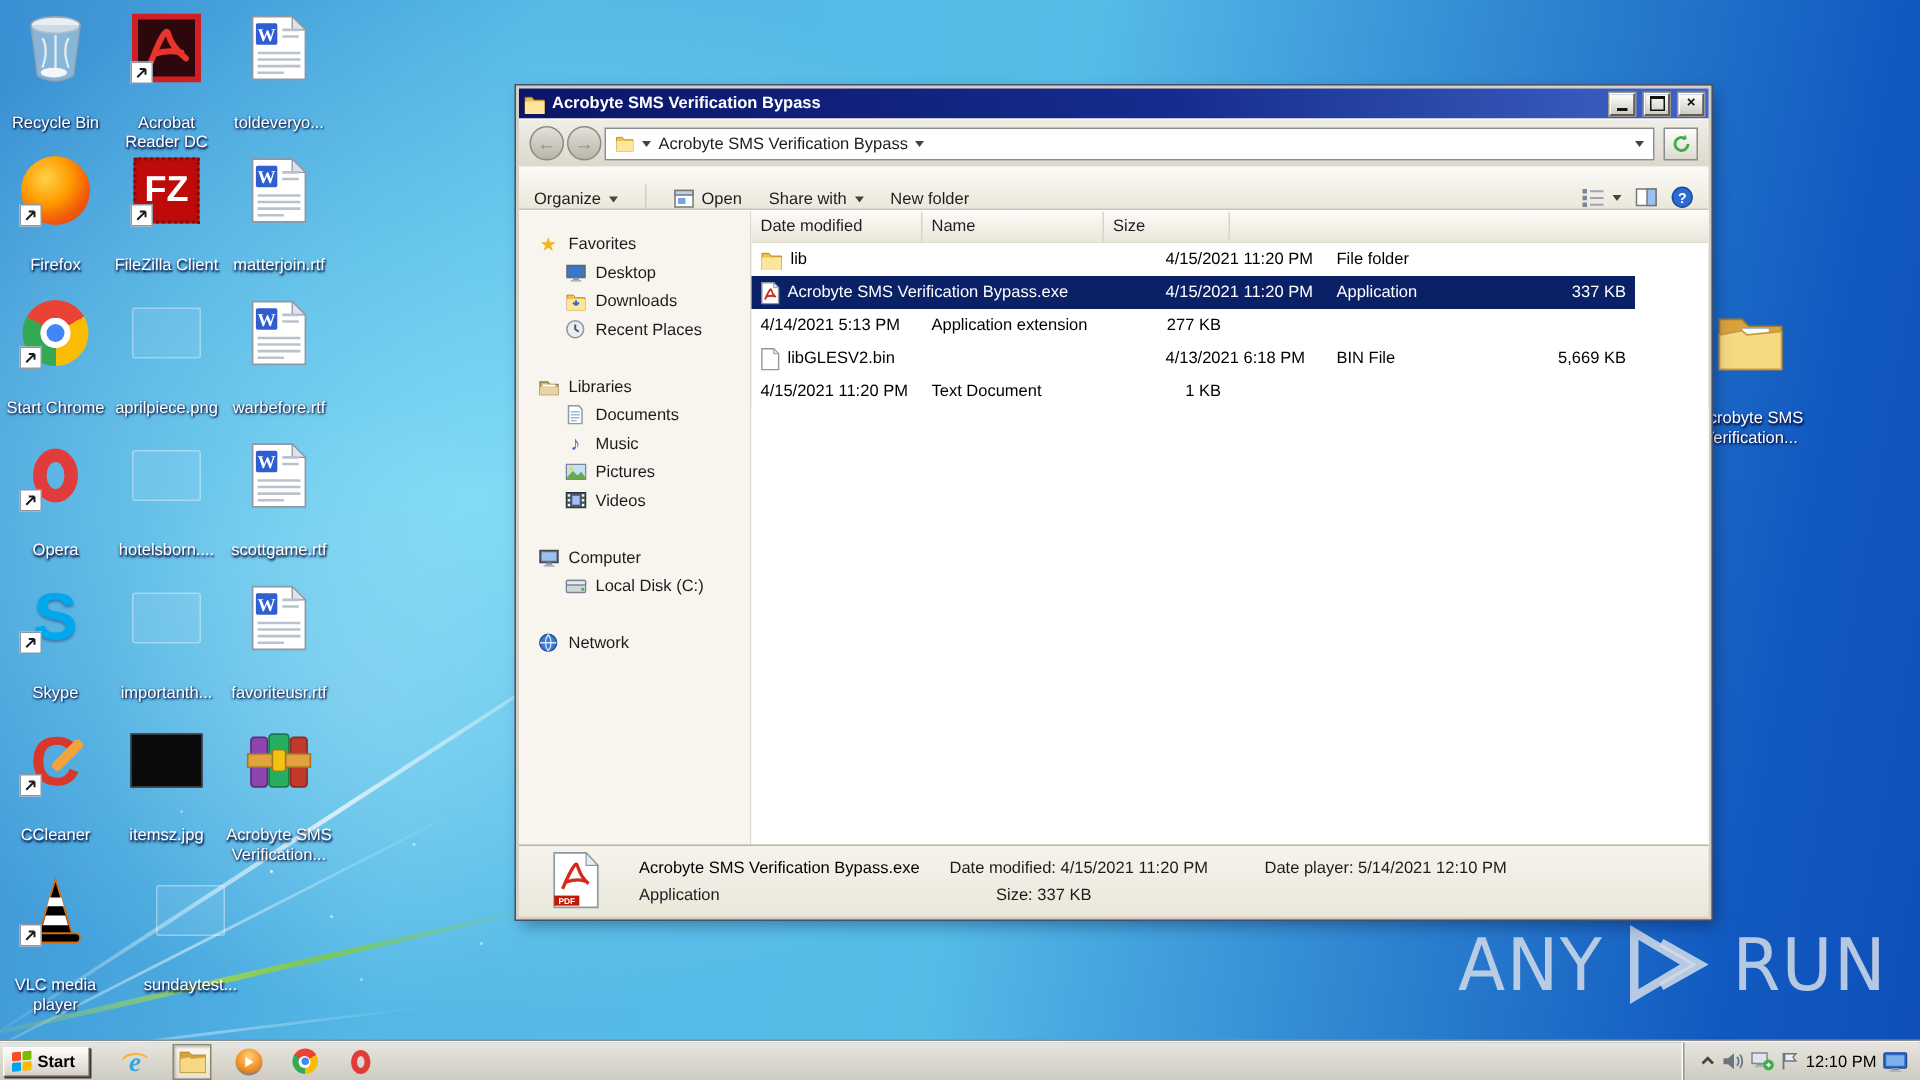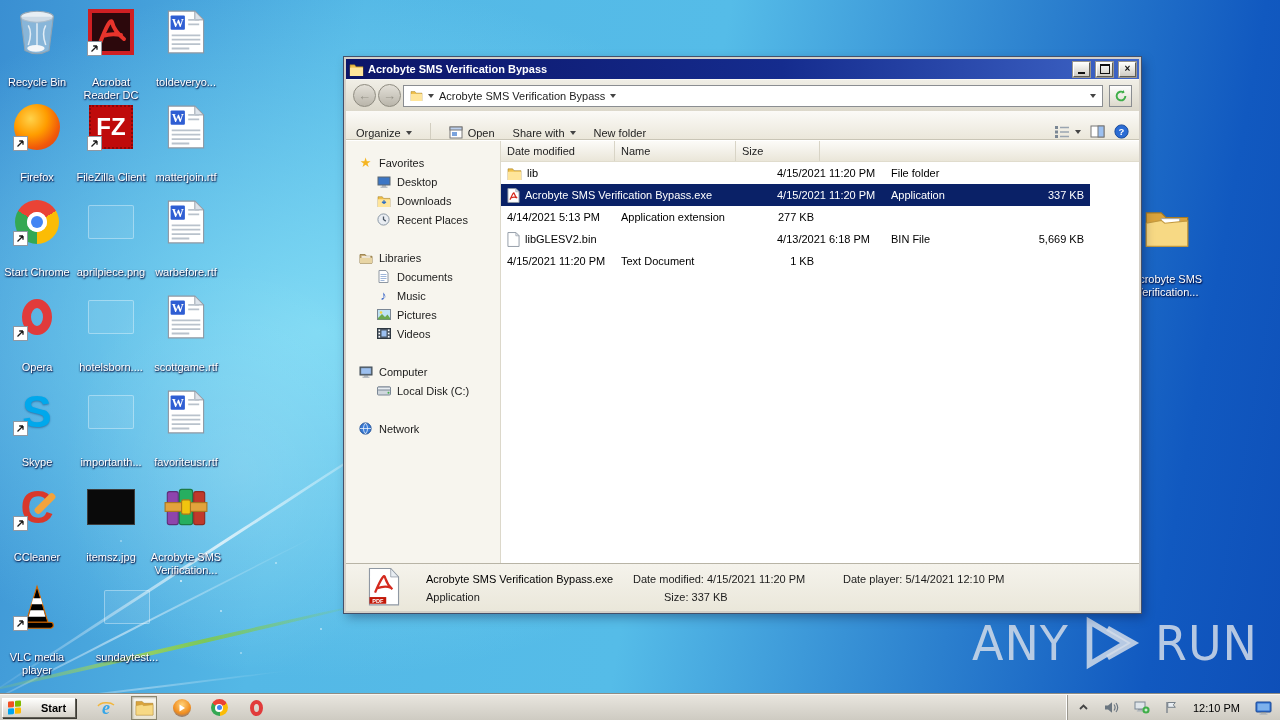--- a/index.html
+++ b/index.html
@@ -96,29 +96,29 @@
   .fcell.c-size{justify-content:flex-end;}
   #filearea{flex:1;background:#fff;}
   
   #details{height:47px;border-top:1px solid #b8b4a6;background:linear-gradient(#f5f3ec,#eae7da);position:relative;font-size:11px;color:#1c1c1c;}
   #details .bigicon{position:absolute;left:22px;top:4px;}
   .dt{position:absolute;white-space:nowrap;}
   
   #taskbar{position:absolute;left:0;bottom:0;width:1280px;height:25px;z-index:10;
       background:linear-gradient(#e8e5de,#cecbc2);border-top:1px solid #f6f5f1;box-shadow:0 -1px 0 #8f8c83;
       display:flex;align-items:center;}
-  #startbtn{margin-left:2px;height:20px;display:flex;align-items:center;gap:20px;padding:0 9px 0 5px;
+  #startbtn{margin-left:2px;height:20px;display:flex;align-items:center;gap:4px;padding:0 9px 0 5px;
       background:linear-gradient(#fdfdfb,#d5d1c8);border:1px solid;border-color:#fff #5f5d55 #5f5d55 #fff;
       box-shadow:1px 1px 0 #3c3a33;font-size:11px;font-weight:bold;color:#000;font-family:"Liberation Sans",sans-serif;}
   .wf{display:grid;grid-template-columns:6px 6px;grid-template-rows:6px 6px;gap:1px;transform:skewY(-6deg);}
   .wf i{display:block;border-radius:1px;}
   .qicons{display:flex;align-items:center;gap:13px;margin-left:18px;}
   .qi{width:24px;height:22px;display:flex;align-items:center;justify-content:center;}
   .qi.active{background:linear-gradient(#fbf9f2,#e9e4d2);border:1px solid #8a8670;box-shadow:inset 1px 1px 2px rgba(120,115,95,.5);}
-  #tray{margin-left:auto;height:25px;display:flex;align-items:center;gap:15px;padding:0 8px 0 10px;border-left:1px solid #9a978e;box-shadow:-1px 0 0 #fff;}
+  #tray{margin-left:auto;height:25px;display:flex;align-items:center;gap:4px;padding:0 8px 0 10px;border-left:1px solid #9a978e;box-shadow:-1px 0 0 #fff;}
   #clock{font-size:11px;color:#000;}
   
   #watermark{position:absolute;right:22px;bottom:50px;z-index:3;display:flex;align-items:center;gap:6px;
       color:rgba(210,220,233,.85);font-size:46px;letter-spacing:1px;font-family:"DejaVu Sans",sans-serif;}
   #watermark span{transform:scaleY(1.05);}
   svg{display:block;}
 </style>
 </head>
 <body>
 

